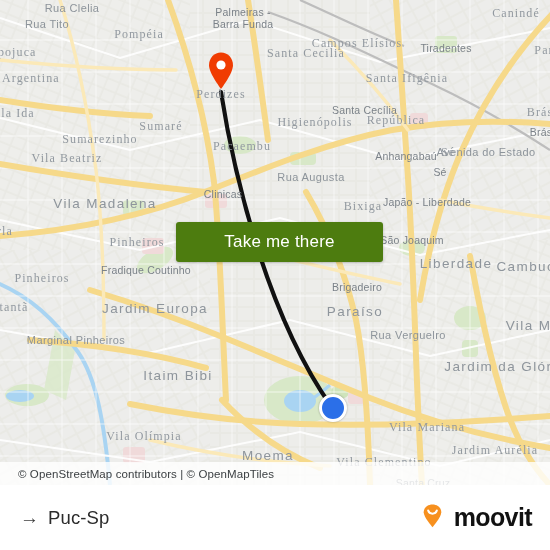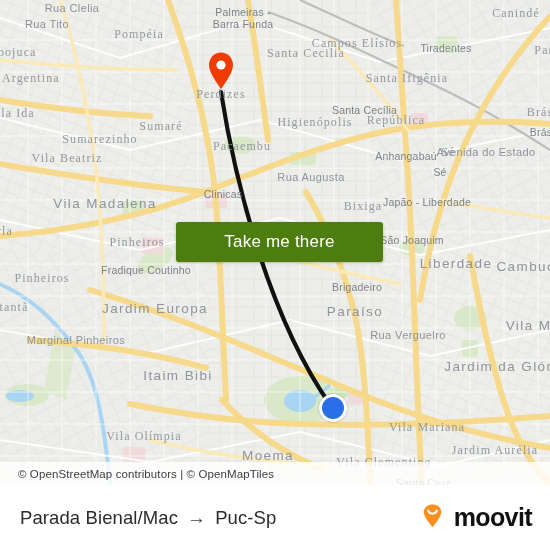--- a/index.html
+++ b/index.html
@@ -285,21 +285,20 @@
 
     <button class="cta">Take me there</button>
 
     <div class="attrib">
       <span>© OpenStreetMap contributors | © OpenMapTiles</span>
     </div>
   </div>
 
   <div class="footer">
     <div class="route-title">
-      <span>Parada Bienal/Mac</span>
       <span class="arrow-glyph">→</span>
       <span>Puc-Sp</span>
     </div>
 
     <div class="brand">
       <span>
         <svg viewBox="0 0 26 30" width="21" height="24">
           <path d="M13 29 C13 29 24 16.5 24 10.3 C24 4.6 19.1 0.6 13 0.6
                    C6.9 0.6 2 4.6 2 10.3 C2 16.5 13 29 13 29 Z" fill="#f7901e"></path>
           <path d="M7.6 8.2 C9.2 13.4 16.8 13.4 18.4 8.2" stroke="#ffffff" stroke-width="2.6" fill="none" stroke-linecap="round"></path>

